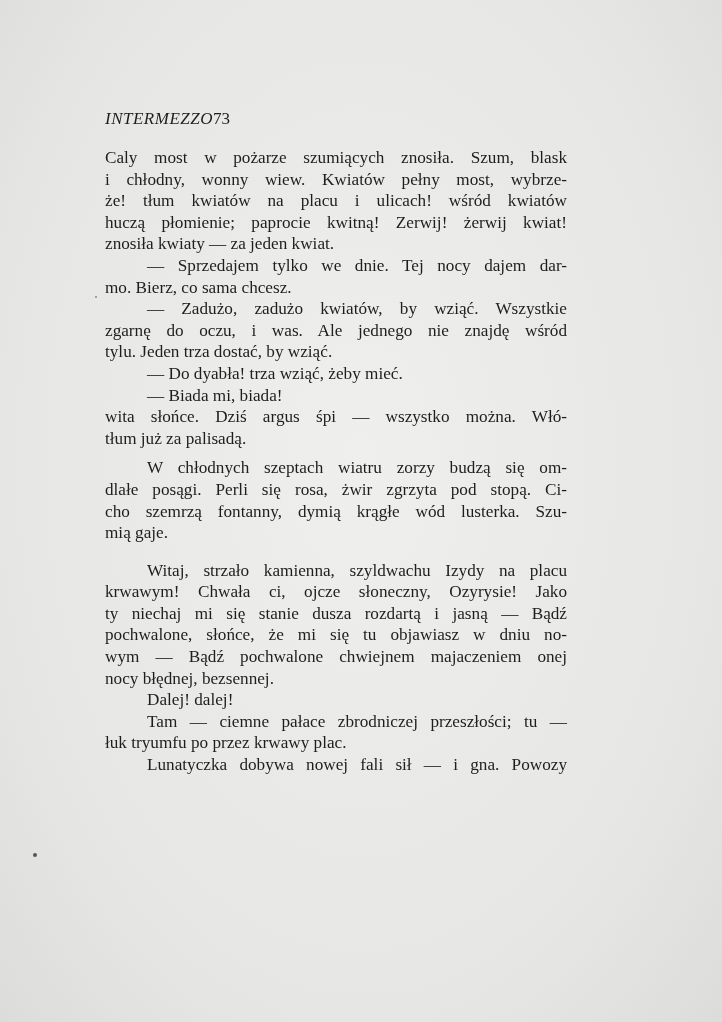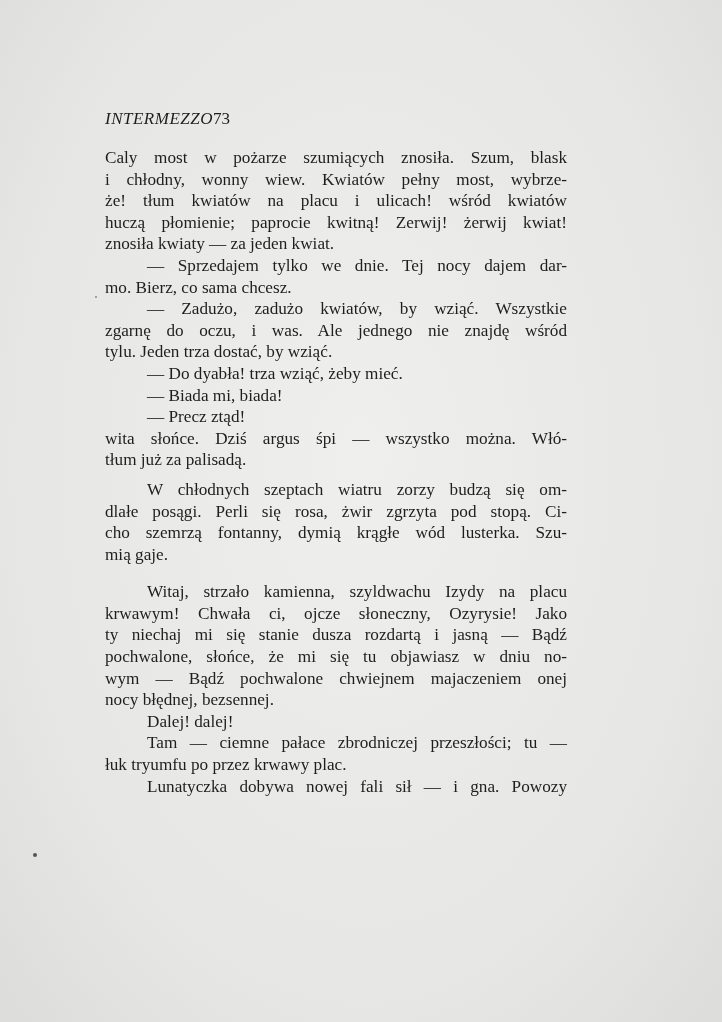--- a/index.html
+++ b/index.html
@@ -53,21 +53,20 @@
   <span class="line">że! tłum kwiatów na placu i ulicach! wśród kwiatów</span>
   <span class="line">huczą płomienie; paprocie kwitną!  Zerwij! żerwij kwiat!</span>
   <span class="line last">znosiła kwiaty — za jeden kwiat.</span>
   <span class="line indent">— Sprzedajem tylko we dnie.  Tej nocy dajem dar-</span>
   <span class="line last">mo.  Bierz, co sama chcesz.</span>
   <span class="line indent">— Zadużo, zadużo kwiatów, by wziąć.  Wszystkie</span>
   <span class="line">zgarnę do oczu, i was.  Ale jednego nie znajdę wśród</span>
   <span class="line last">tylu.  Jeden trza dostać, by wziąć.</span>
   <span class="line indent short">— Do dyabła! trza wziąć, żeby mieć.</span>
   <span class="line indent short">— Biada mi, biada!</span>
-  <span class="line indent short">— Precz ztąd!</span>
   <span class="line">wita słońce.  Dziś argus śpi — wszystko można.  Włó-</span>
   <span class="line last">tłum już za palisadą.</span>
   <div class="para-gap"></div>
   <span class="line indent">W chłodnych szeptach wiatru zorzy budzą się om-</span>
   <span class="line">dlałe posągi.  Perli się rosa, żwir zgrzyta pod stopą.  Ci-</span>
   <span class="line">cho szemrzą fontanny, dymią krągłe wód lusterka.  Szu-</span>
   <span class="line last">mią gaje.</span>
   <div class="para-gap"></div>
   <div class="para-gap"></div>
   <span class="line indent">Witaj, strzało kamienna, szyldwachu Izydy na placu</span>

